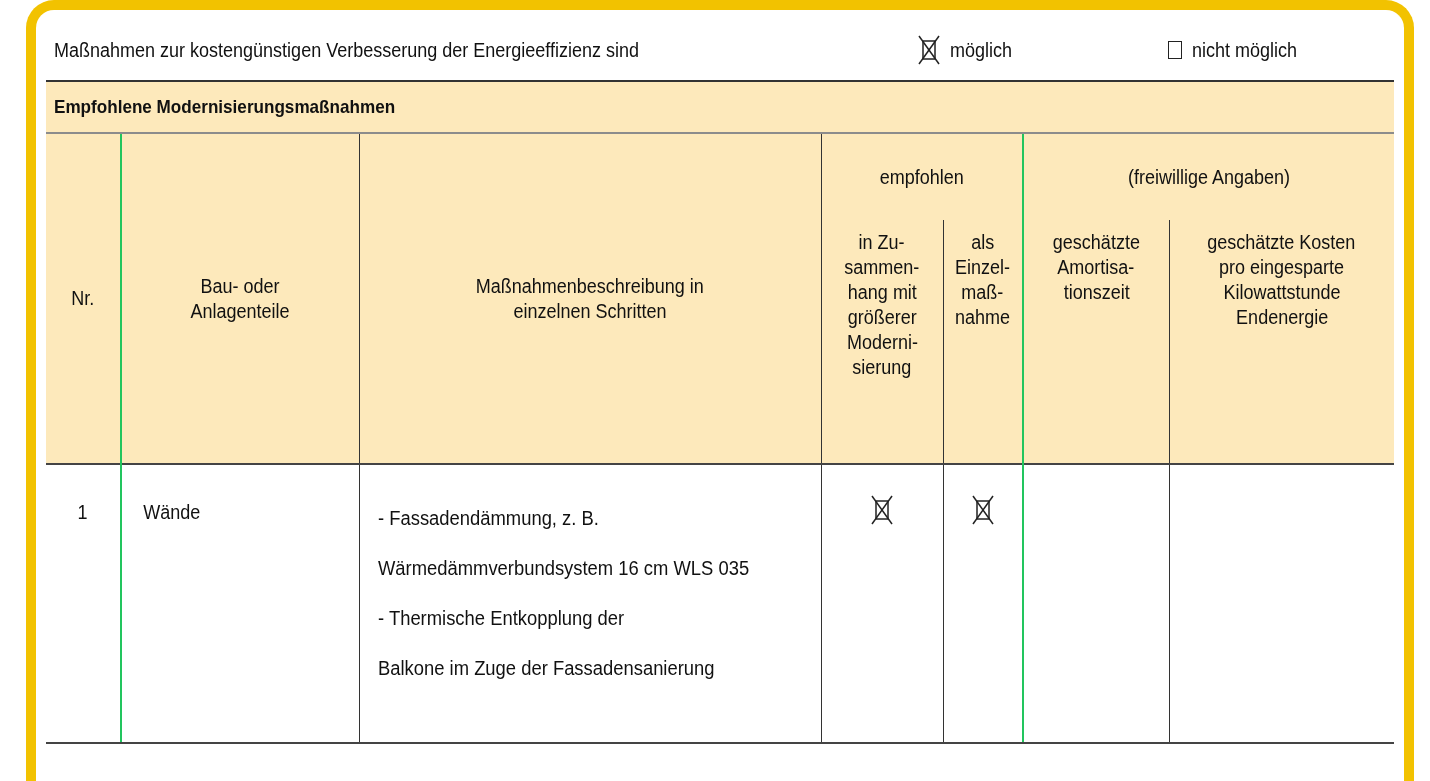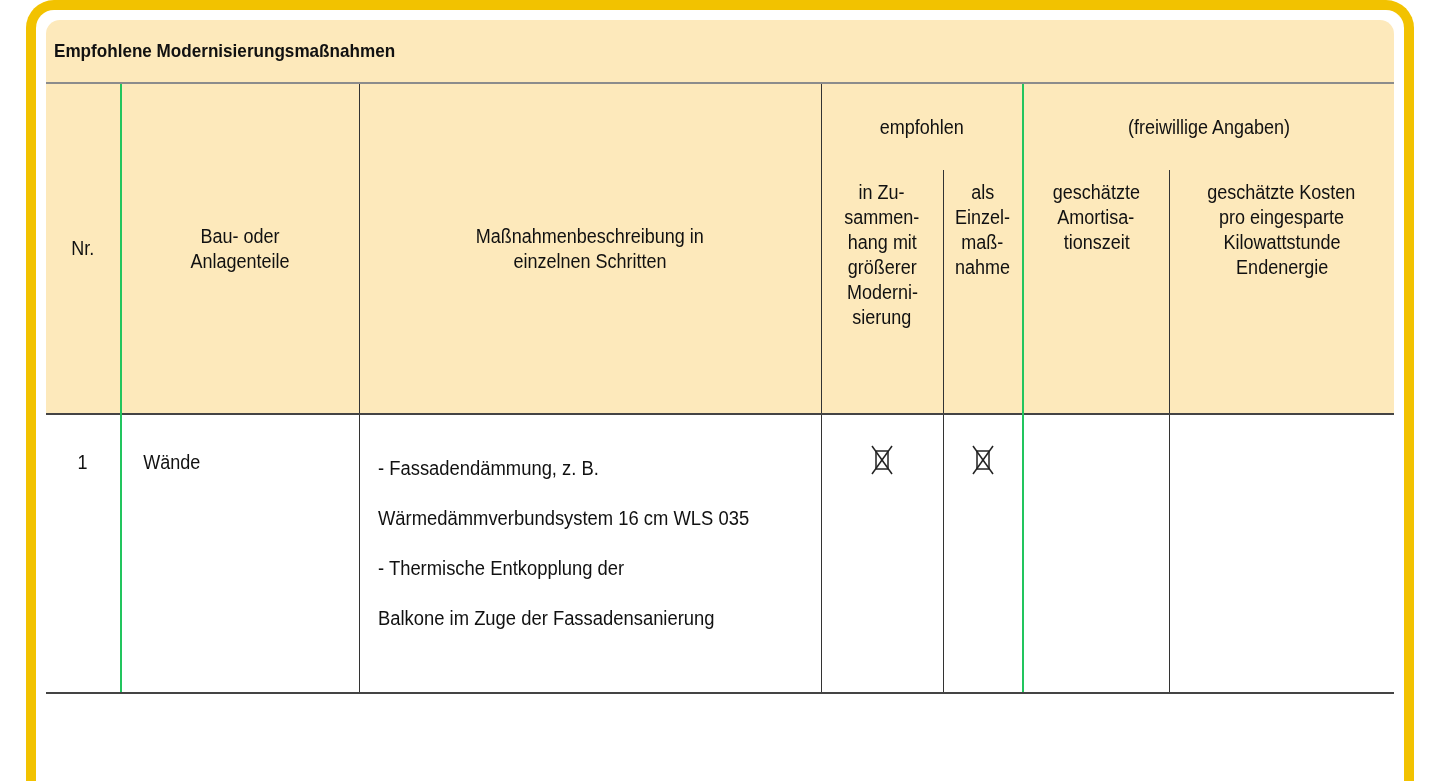--- a/index.html
+++ b/index.html
@@ -13,21 +13,21 @@
   .title-bar { height: 92px; background: #fde9bb; border-bottom: 2px solid #8c8c8c; display: flex; align-items: center; padding-left: 8px; box-sizing: border-box; }
   .title-bar h1 { margin: 0; font-size: 31px; font-weight: bold; letter-spacing: -0.6px; transform: scaleX(0.93); transform-origin: left center; }
   .possible-row { height: 62px; background: #fff; border-bottom: 2px solid #333; display: flex; align-items: center; font-size: 20px; position: relative; box-sizing: border-box; }
   .possible-row .stmt { position: absolute; left: 8px; transform: scaleX(0.9); transform-origin: left center; }
   .opt { position: absolute; display: flex; align-items: center; gap: 10px; }
   .opt .lbl { transform: scaleX(0.9); transform-origin: left center; }
   .opt-yes { left: 872px; }
   .opt-no { left: 1122px; }
   .cb { width: 14px; height: 18px; border: 1.5px solid #222; box-sizing: border-box; position: relative; background: #fff; }
   .cb.checked { border: none; width: 22px; height: 30px; }
-  .section-bar { height: 64px; background: #fde9bb; border-bottom: 2px solid #8c8c8c; display: flex; align-items: center; padding-left: 8px; font-weight: bold; font-size: 19px; box-sizing: border-box; }
+  .section-bar { height: 52px; background: #fde9bb; border-bottom: 2px solid #8c8c8c; display: flex; align-items: center; padding-left: 8px; font-weight: bold; font-size: 19px; box-sizing: border-box; }
   .section-bar span { transform: scaleX(0.9); transform-origin: left center; display: inline-block; }
 
   table { border-collapse: collapse; width: 100%; table-layout: fixed; font-size: 20px; }
   th { background: #fde9bb; font-weight: normal; vertical-align: middle; text-align: center; line-height: 1.25; padding: 8px; }
   th .sx, td .sx { display: inline-block; transform: scaleX(0.9); }
   .hdr-top th { height: 70px; }
   .col-border-l { border-left: 1px solid #333; }
   .col-border-lg { border-left: 2px solid #22c55e; }
   thead tr.hdr-bottom th { vertical-align: top; padding-top: 10px; }
   thead th.full { height: 295px; }
@@ -39,20 +39,37 @@
   .check-cell { text-align: center; padding-top: 30px; }
   .check-cell .cb { display: inline-block; }
 </style>
 </head>
 <body>
 
 <div class="frame">
   <div class="inner">
 
 
+    <div class="possible-row">
+      <span class="stmt">Maßnahmen zur kostengünstigen Verbesserung der Energieeffizienz sind</span>
+      <div class="opt opt-yes">
+        <span class="cb checked">
+          <svg width="22" height="30" viewBox="0 0 22 30">
+              <rect x="5" y="6" width="12" height="18" fill="none" stroke="#222" stroke-width="1.5"></rect>
+              <line x1="1" y1="1" x2="21" y2="29" stroke="#222" stroke-width="1.5"></line>
+              <line x1="21" y1="1" x2="1" y2="29" stroke="#222" stroke-width="1.5"></line>
+            </svg>
+        </span>
+        <span class="lbl">möglich</span>
+      </div>
+      <div class="opt opt-no">
+        <span class="cb"></span>
+        <span class="lbl">nicht möglich</span>
+      </div>
+    </div>
 
     <div class="section-bar">
       <span>Empfohlene Modernisierungsmaßnahmen</span>
     </div>
 
     <table>
       <colgroup>
         <col style="width:75px">
         <col style="width:238px">
         <col style="width:462px">

